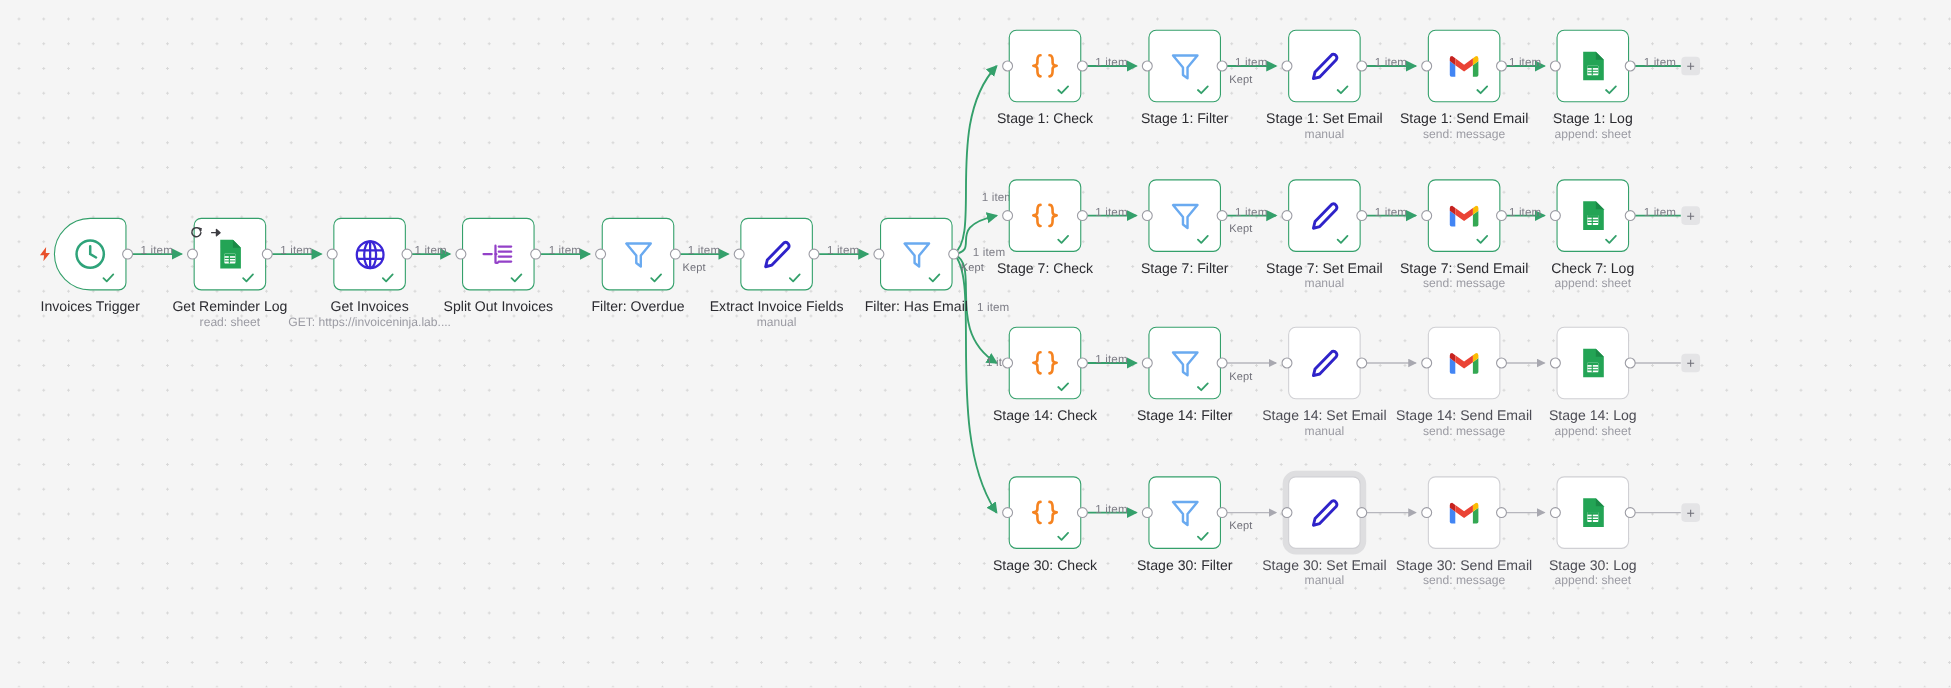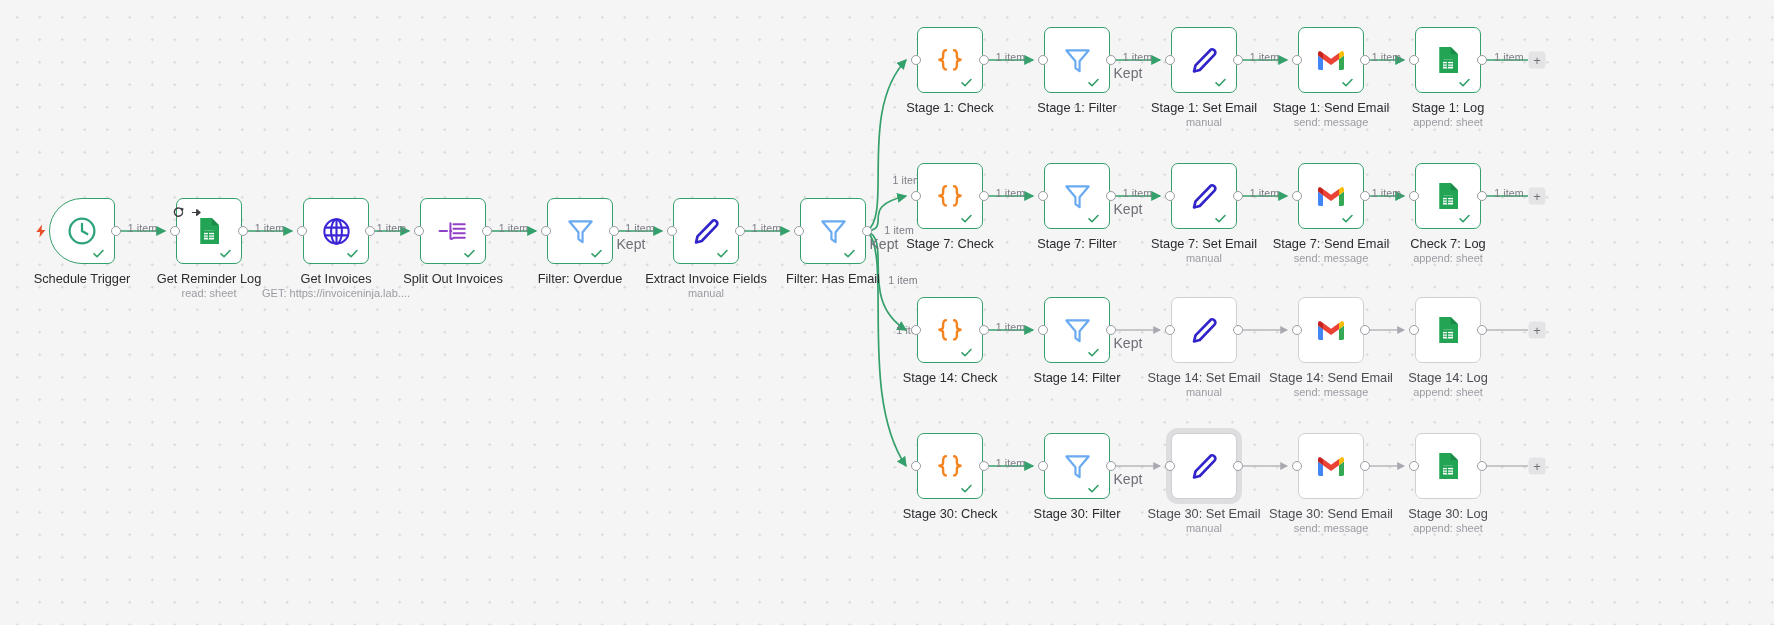--- a/index.html
+++ b/index.html
@@ -134,21 +134,21 @@
     line-height: 12px;
     color: #7d7d86;
     white-space: nowrap;
     transform: translate(-50%, -50%);
     background: transparent;
     letter-spacing: .1px;
     margin-top: 12px;
   }
   .edge-label.kept {
     color: #6e6e77;
-    font-size: 14px;
+    font-size: 10px;
   }
   
   .plus-btn {
     position: absolute;
     z-index: 4;
     width: 17px;
     height: 17px;
     border-radius: 3.5px;
     background: #e4e4e6;
     color: #6f6f78;
@@ -231,21 +231,21 @@
             <svg viewBox="0 0 24 24" width="32" height="32" fill="none" stroke="#2fa37a" stroke-width="1.7">
               <circle cx="12" cy="12" r="9.3"></circle>
               <path d="M12 6.6 V12 L16 14.3" stroke-linecap="round"></path>
             </svg>
           </div>
           <span class="node-check"><svg viewBox="0 0 16 16" fill="none" stroke="currentColor" stroke-width="2" stroke-linecap="round" stroke-linejoin="round">
               <path d="M2.5 8.4 L6.2 12 L13.5 4.3"></path>
             </svg></span>
         </div>
         <span class="port out"></span>
-        <div class="node-label">Schedule Trigger</div>
+        <div class="node-label">Invoices Trigger</div>
       </div>
       <div class="node" style="left: 209px; top: 231px;">
         <div class="node-box">
           <div class="node-icon">
             <svg viewBox="0 0 24 24" width="30" height="30">
               <path d="M5 1.6 h9.2 L20 7.4 V22.4 H5 Z" fill="#23a455"></path>
               <path d="M14.2 1.6 L20 7.4 h-5.8 Z" fill="#1b8a47"></path>
               <rect x="8.0" y="11.6" width="8" height="7.2" rx="0.5" fill="#ffffff"></rect>
               <rect x="8.0" y="11.6" width="8" height="1.9" fill="#23a455"></rect>
               <path d="M11.6 12.5 v6.3 M8.2 15.1 h7.6 M8.2 17.0 h7.6" stroke="#23a455" stroke-width="0.85"></path>

